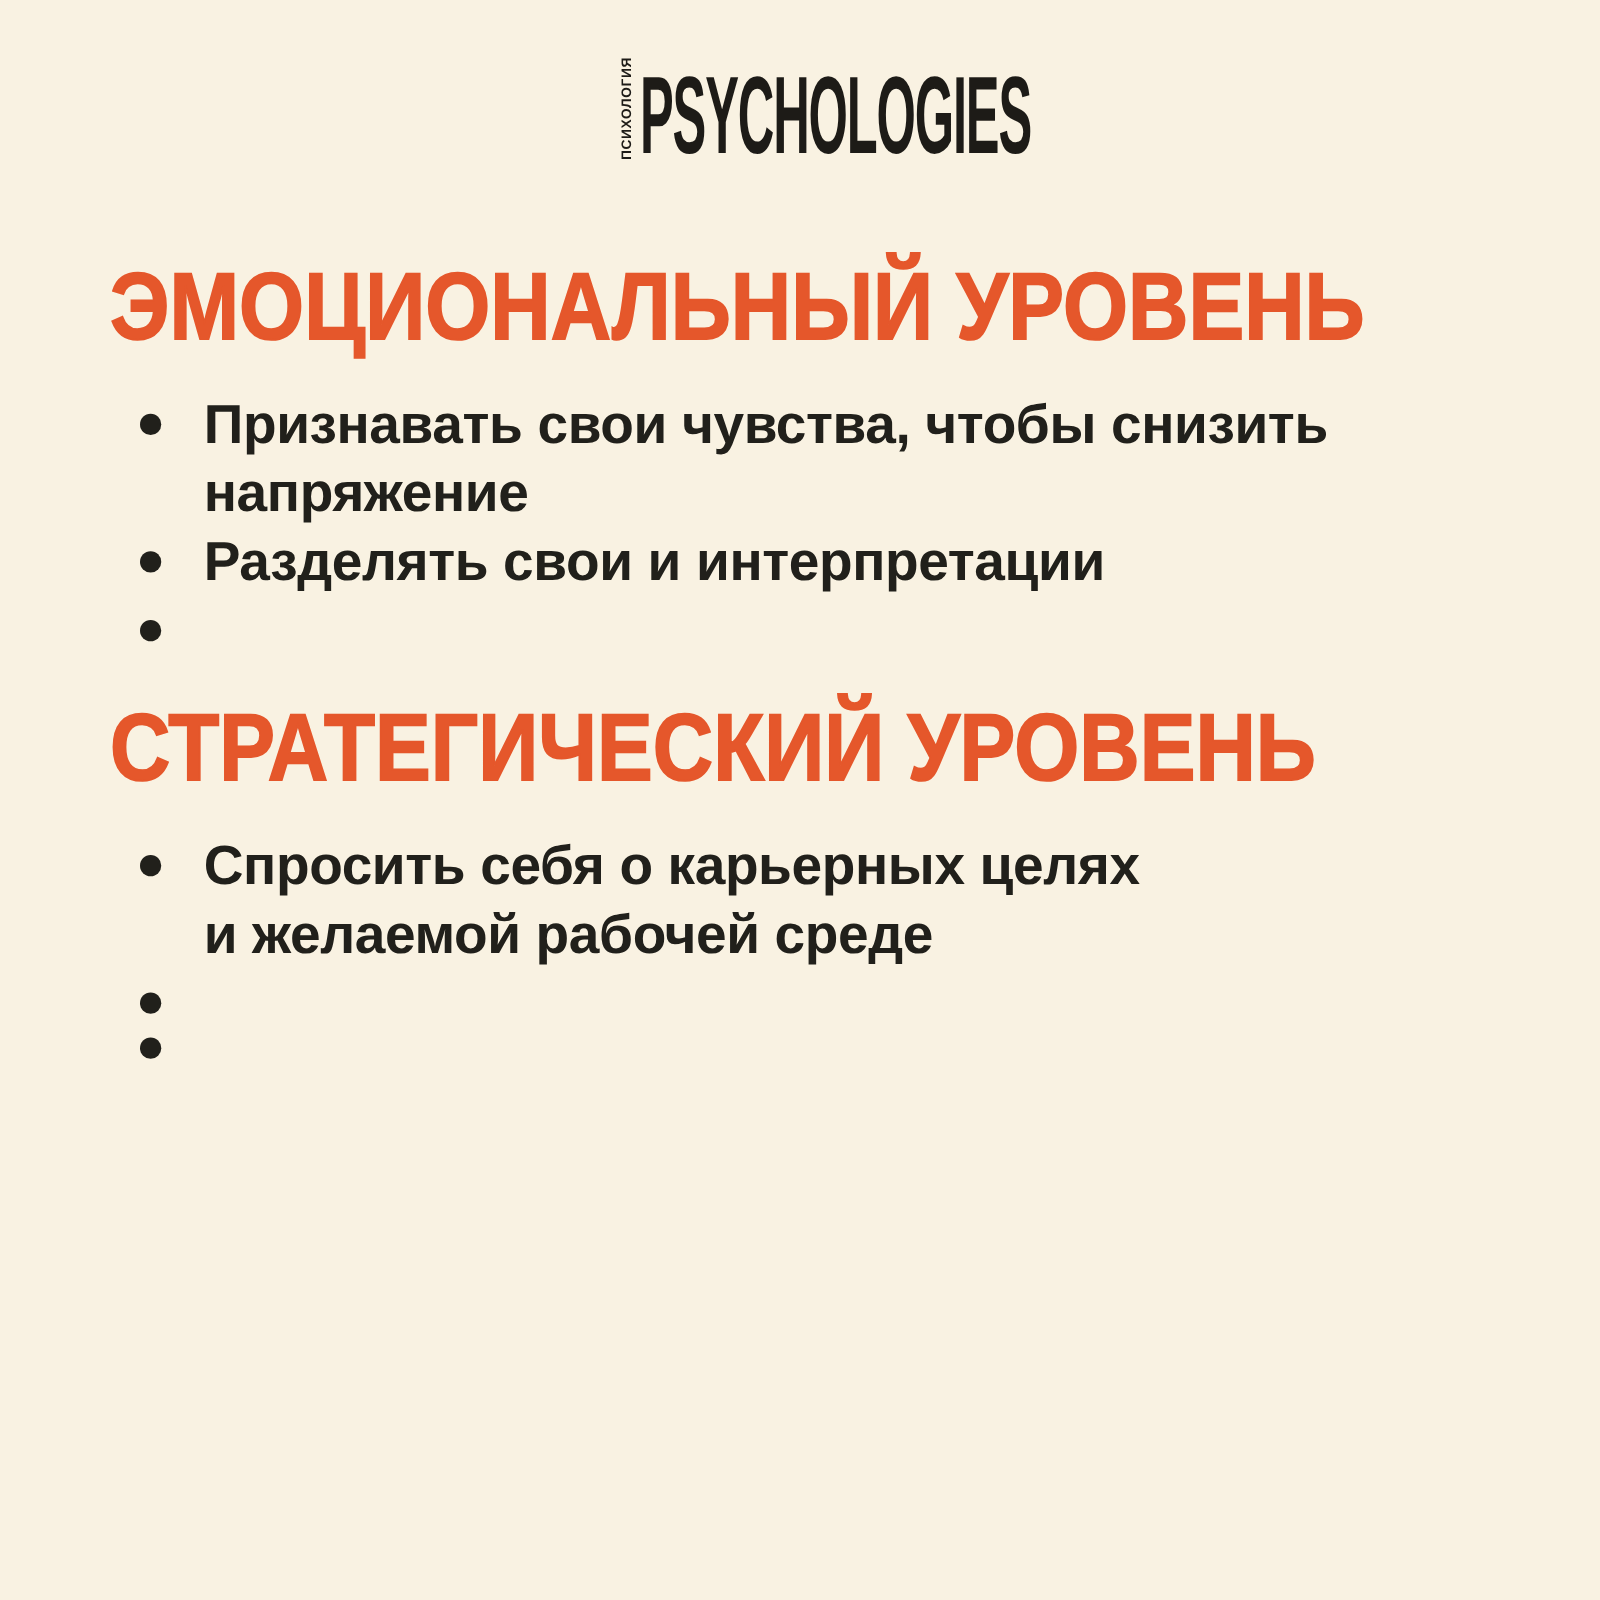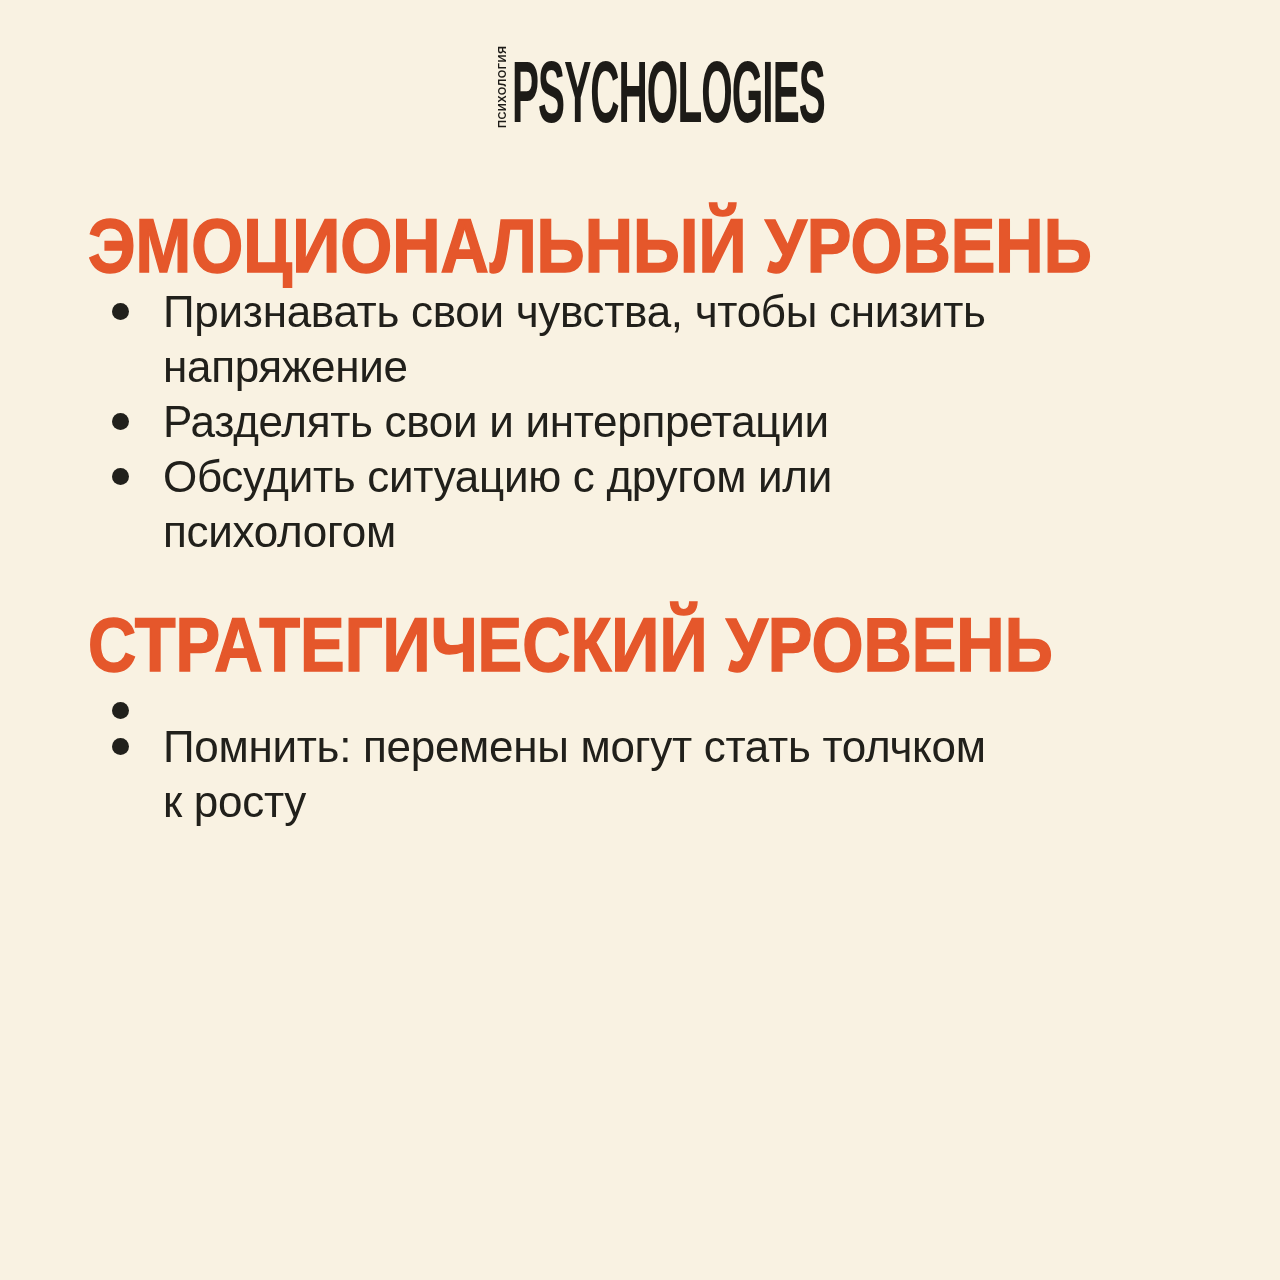--- a/index.html
+++ b/index.html
@@ -64,21 +64,23 @@
     color: var(--accent);
     -webkit-text-stroke: 1.5px var(--accent);
     white-space: nowrap;
     transform: scaleX(0.88);
     transform-origin: left top;
   }
   .section-title.first { margin-top: 52px; }
   .section-title.second { margin-top: 48px; }
   ul.bullets {
     list-style: none;
+    margin-top: 28px;
     padding-left: 24px;
+    font-weight: bold;
   }
   li.bullet-item {
     display: flex;
     align-items: flex-start;
   }
   .dot {
     flex: none;
     width: 17px;
     height: 17px;
     border-radius: 50%;
@@ -112,34 +114,35 @@
           <span class="dot"></span>
           <span class="bullet-text">Признавать свои чувства, чтобы снизить
 напряжение</span>
         </li>
         <li class="bullet-item">
           <span class="dot"></span>
           <span class="bullet-text">Разделять свои и интерпретации</span>
         </li>
         <li class="bullet-item">
           <span class="dot"></span>
-          <span class="bullet-text">Обсудить ситуацию с другом или
-психологом</span>
         </li>
       </ul>
     </section>
 
     <section>
       <h1 class="section-title second">СТРАТЕГИЧЕСКИЙ УРОВЕНЬ</h1>
       <ul class="bullets">
         <li class="bullet-item">
           <span class="dot"></span>
+          <span class="bullet-text">Спросить себя о карьерных целях
+и желаемой рабочей среде</span>
         </li>
         <li class="bullet-item">
           <span class="dot"></span>
-          <span class="bullet-text">Помнить: перемены могут стать толчком
-к росту</span>
+        </li>
+        <li class="bullet-item">
+          <span class="dot"></span>
         </li>
       </ul>
     </section>
 
   </main>
 </div>
 
 </body></html>

